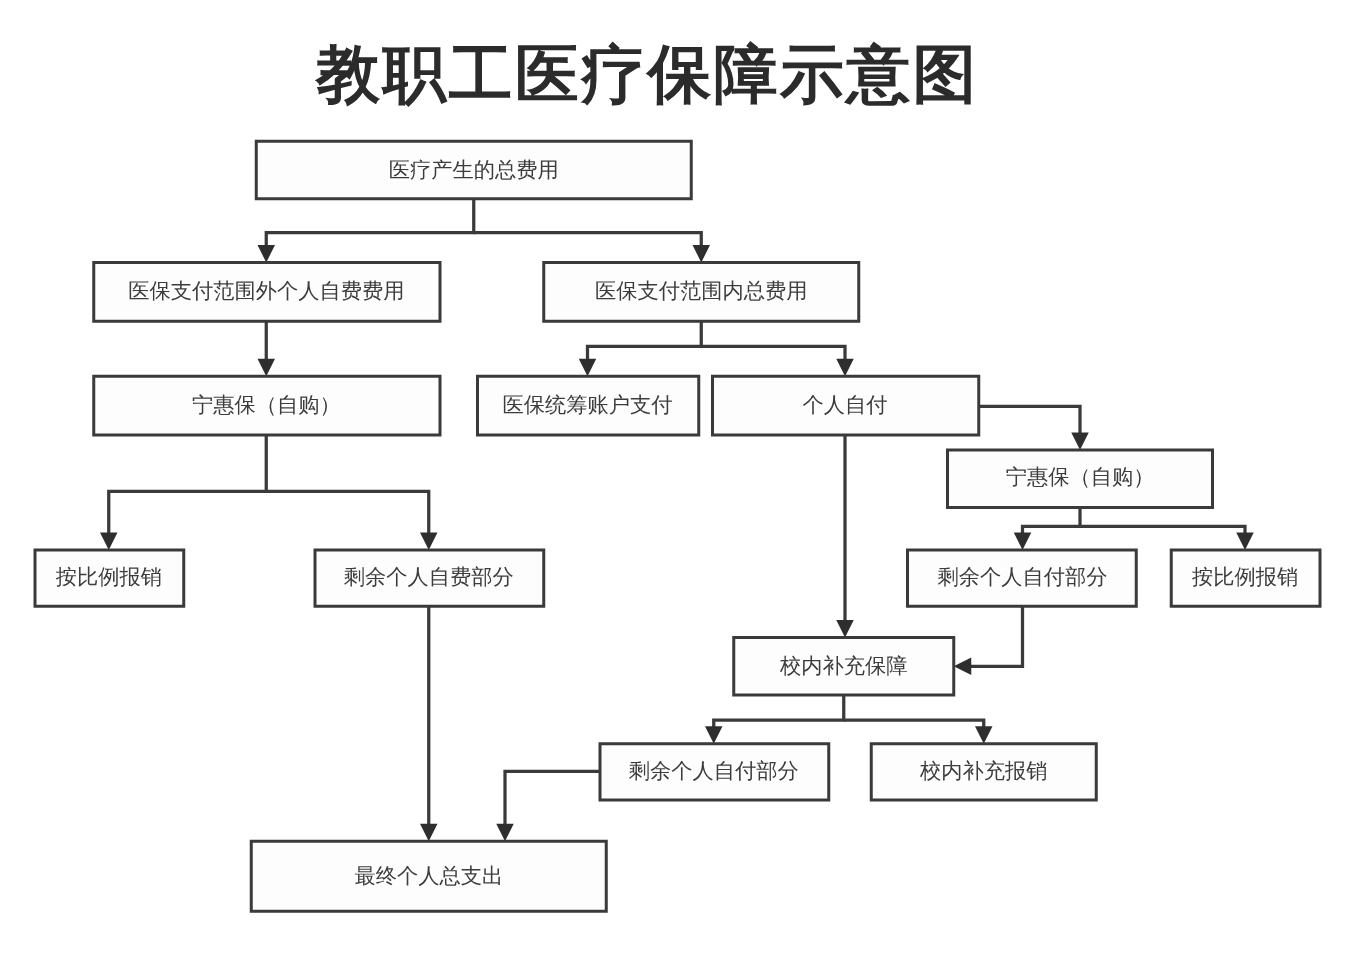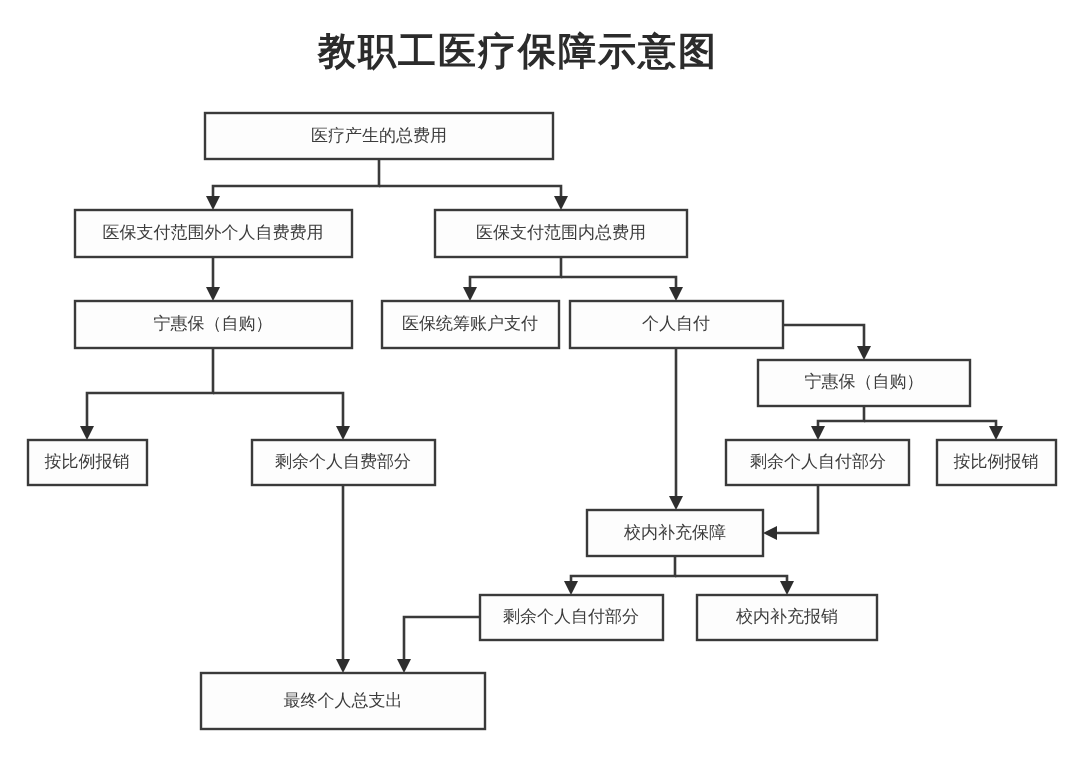--- a/index.html
+++ b/index.html
@@ -18,21 +18,21 @@
     position: relative;
     width: 1080px;
     height: 763px;
   }
   .page-title {
     position: absolute;
     left: 0;
     top: 26px;
     width: 1036px;
     text-align: center;
-    font-size: 38px;
+    font-size: 51px;
     font-weight: bold;
     color: #2b2b2b;
     letter-spacing: 2px;
     font-family: "Liberation Sans", "DejaVu Sans", sans-serif;
   }
   svg.flow {
     position: absolute;
     left: 0;
     top: 0;
     width: 1080px;

